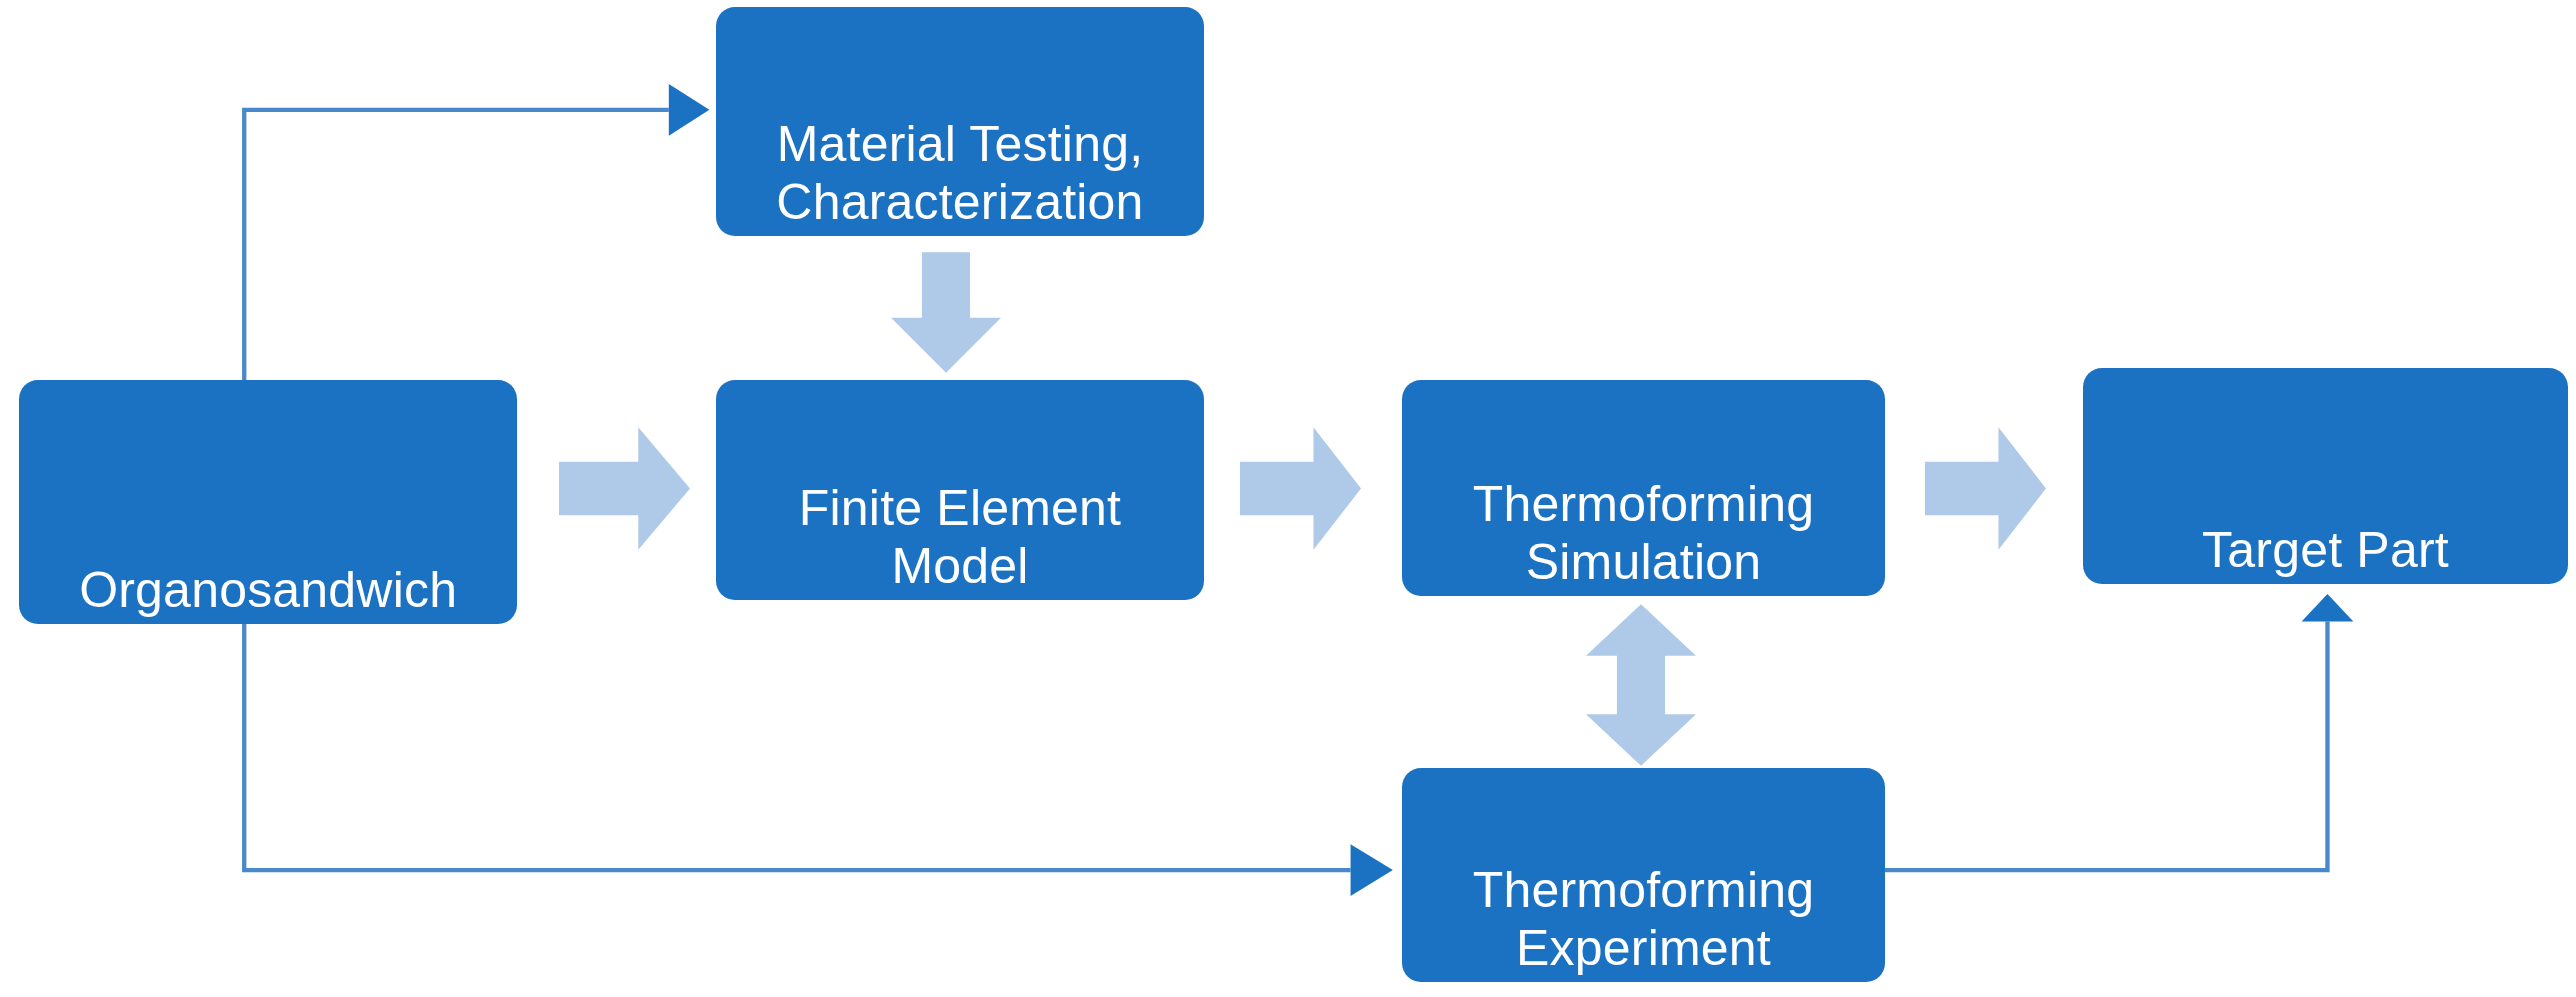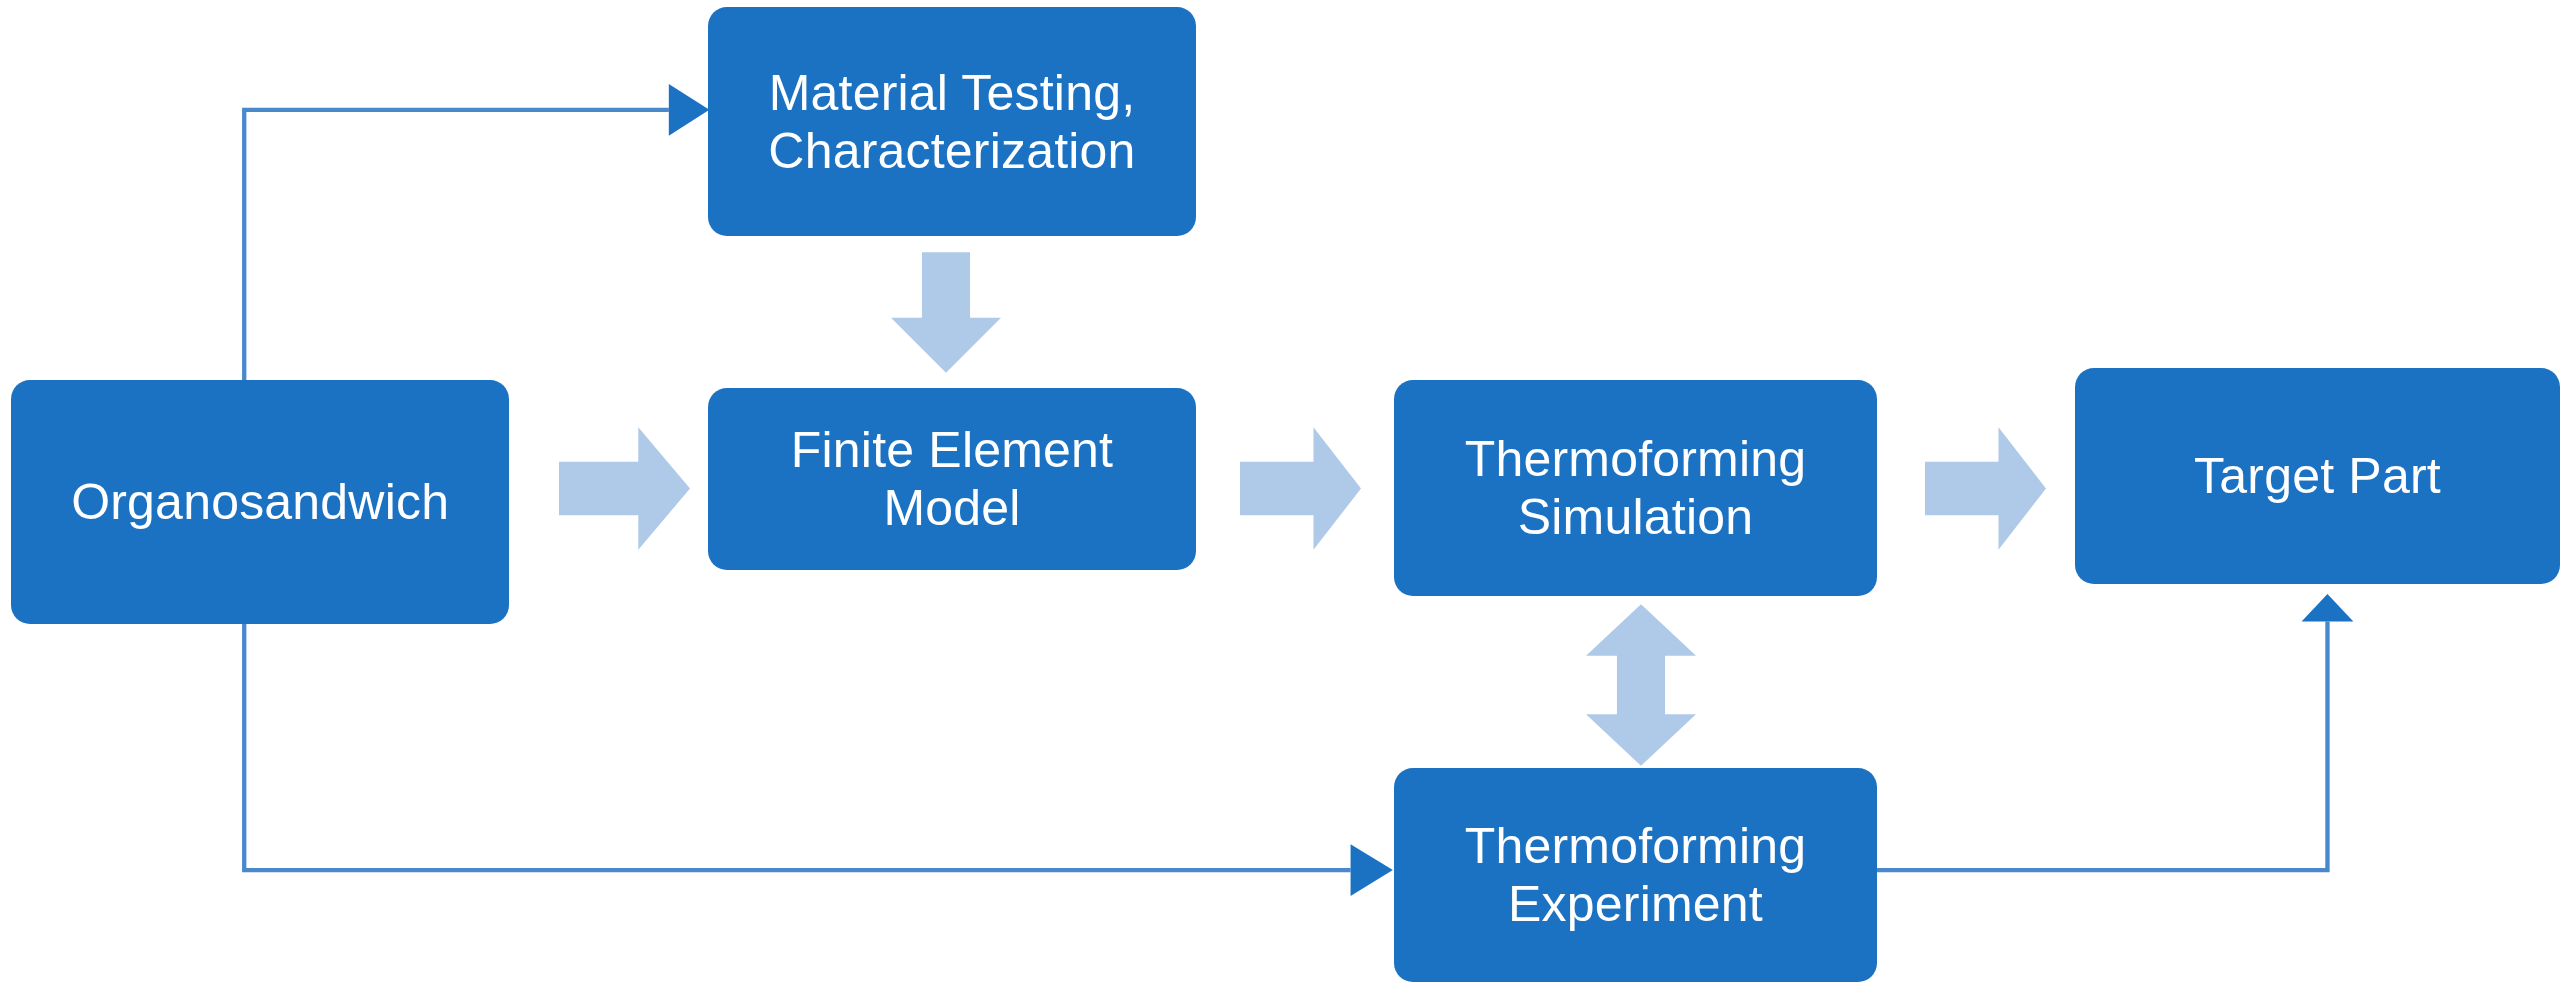--- a/index.html
+++ b/index.html
@@ -17,31 +17,32 @@
     height: 998px;
     background: #ffffff;
     overflow: hidden;
   }
   .node {
     position: absolute;
     background: #1B72C2;
     border-radius: 19px;
     color: #ffffff;
     display: flex;
-    align-items: center;
+    align-items: flex-end;
     justify-content: center;
     text-align: center;
     font-size: 50px;
     line-height: 1.16;
     font-weight: 400;
     letter-spacing: 0.2px;
     box-sizing: border-box;
     padding: 5.2px 15.5px;
     white-space: pre-line;
     user-select: none;
+    margin-left: 8px;
   }
   .node-label {
     display: block;
     white-space: pre-line;
   }
   .blockarrow {
     position: absolute;
   }
   .blockarrow svg {
     display: block;
@@ -88,21 +89,21 @@
 
   <div class="node" style="left:11.2px; top:380px; width:498px; height:244px;">
     <span class="node-label">Organosandwich</span>
   </div>
 
   <div class="node" style="left:708px; top:7px; width:488px; height:229px;">
     <span class="node-label">Material Testing,
 Characterization</span>
   </div>
 
-  <div class="node" style="left:708px; top:388px; width:488px; height:182px;">
+  <div class="node" style="left:708px; top:380px; width:488px; height:220px;">
     <span class="node-label">Finite Element
 Model</span>
   </div>
 
   <div class="node" style="left:1394px; top:380px; width:483px; height:216px;">
     <span class="node-label">Thermoforming
 Simulation</span>
   </div>
 
   <div class="node" style="left:2075px; top:368px; width:485px; height:216px;">

